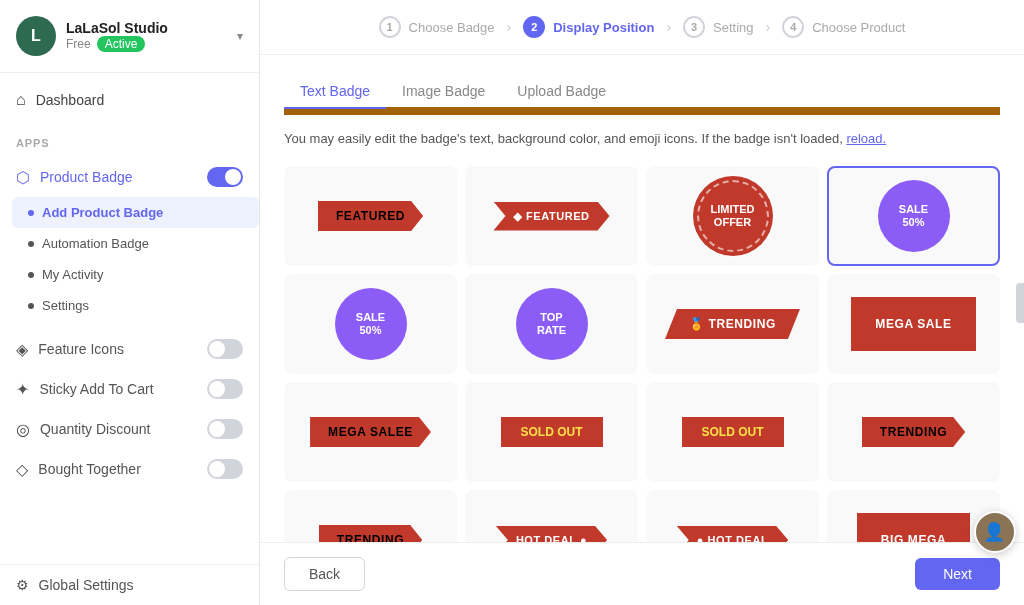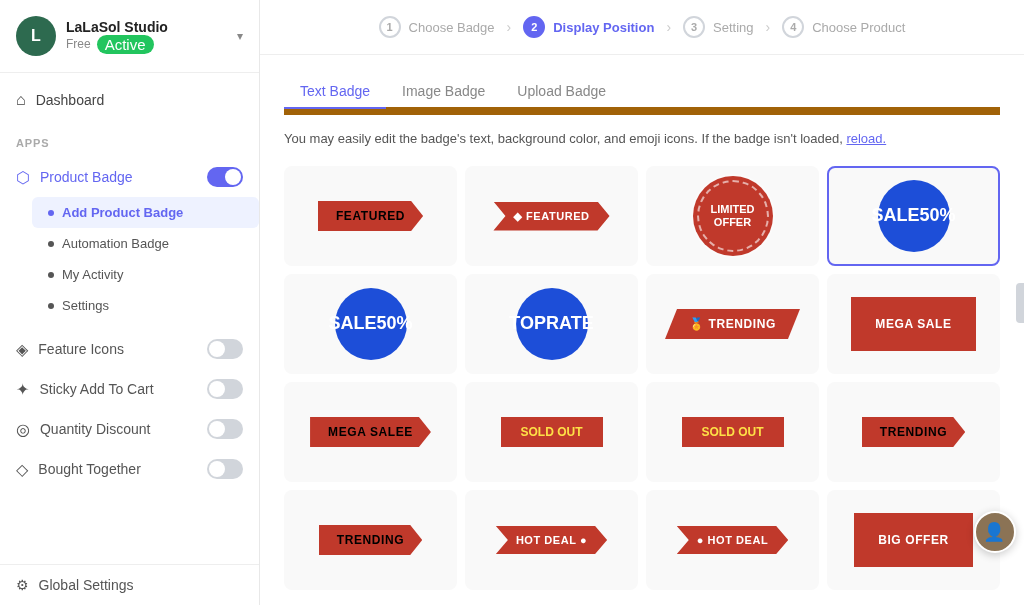--- a/index.html
+++ b/index.html
@@ -27,21 +27,21 @@
       width: 40px; height: 40px;
       border-radius: 50%;
       background: #2d6a4f;
       color: #fff;
       display: flex; align-items: center; justify-content: center;
       font-weight: bold; font-size: 16px;
     }
     .sidebar-brand { flex: 1; }
     .brand-name { font-weight: 600; font-size: 14px; color: #222; }
     .brand-sub { font-size: 12px; color: #888; display: flex; align-items: center; gap: 6px; }
-    .badge-active { background: #22c55e; color: #fff; border-radius: 12px; padding: 1px 8px; font-size: 15px; }
+    .badge-active { background: #22c55e; color: #fff; border-radius: 12px; padding: 1px 8px; font-size: 12px; }
     .chevron-down { color: #888; font-size: 12px; }
 
     .sidebar-nav { padding: 8px 0; }
     .nav-item {
       display: flex; align-items: center; gap: 10px;
       padding: 10px 16px;
       cursor: pointer; font-size: 14px; color: #444;
     }
     .nav-icon { font-size: 16px; }
 
@@ -51,21 +51,21 @@
       text-transform: uppercase;
     }
 
     .apps-section { padding: 4px 0; }
     .app-item {
       display: flex; align-items: center; gap: 10px;
       padding: 10px 16px; cursor: pointer; font-size: 14px; color: #6366f1; font-weight: 500;
     }
     .app-item .app-icon { font-size: 16px; }
 
-    .sub-nav { padding: 0 0 0 32px; }
+    .sub-nav { padding: 0 0 0 12px; }
     .sub-item {
       display: flex; align-items: center; gap: 8px;
       padding: 8px 16px; cursor: pointer; font-size: 13px; color: #555;
     }
     .sub-item.active { background: #eef2ff; color: #6366f1; font-weight: 600; border-radius: 6px; }
     .sub-item .dot { width: 6px; height: 6px; border-radius: 50%; background: currentColor; display: inline-block; }
 
     .toggle-wrap { margin-left: auto; }
     .toggle {
       width: 36px; height: 20px; border-radius: 10px; background: #d1d5db;
@@ -184,25 +184,25 @@
       font-size: 11px;
       letter-spacing: 0.05em;
       padding: 8px 20px;
       position: relative;
       clip-path: polygon(0 0, calc(100% - 12px) 0, 100% 50%, calc(100% - 12px) 100%, 0 100%, 12px 50%);
     }
     
     .circle-badge {
       width: 72px; height: 72px;
       border-radius: 50%;
-      background: #1d4ed8;
-      color: #fff;
-      font-weight: 700;
-      font-size: 18px;
-      display: flex; flex-direction: row; align-items: center; justify-content: center;
+      background: #8b5cf6;
+      color: #fff;
+      font-weight: 700;
+      font-size: 11px;
+      display: flex; flex-direction: column; align-items: center; justify-content: center;
       line-height: 1.2;
     }
     
     .dashed-circle-badge {
       width: 72px; height: 72px;
       border-radius: 50%;
       background: #c0392b;
       color: #fff;
       font-weight: 700;
       font-size: 11px;
@@ -476,23 +476,27 @@
       <div class="badge-cell">
         <div class="rect-badge">TRENDING</div>
       </div>
       <div class="badge-cell">
         <div class="diamond-tag">HOT DEAL ●</div>
       </div>
       <div class="badge-cell">
         <div class="diamond-tag">● HOT DEAL</div>
       </div>
       <div class="badge-cell">
-        <div class="rect-full-badge">BIG OFFER</div>
-      </div>
-
-    </div>
-  </div>
-
+        <div class="rect-full-badge">BIG MEGA</div>
+      </div>
+
+    </div>
+  </div>
+
+  <div class="content-footer">
+    <button class="btn-back">Back</button>
+    <button class="btn-next">Next</button>
+  </div>
 </div>
 
 <div class="floating-profile">👤</div>
 
 <div class="scroll-handle"></div>
 
 </body></html>

